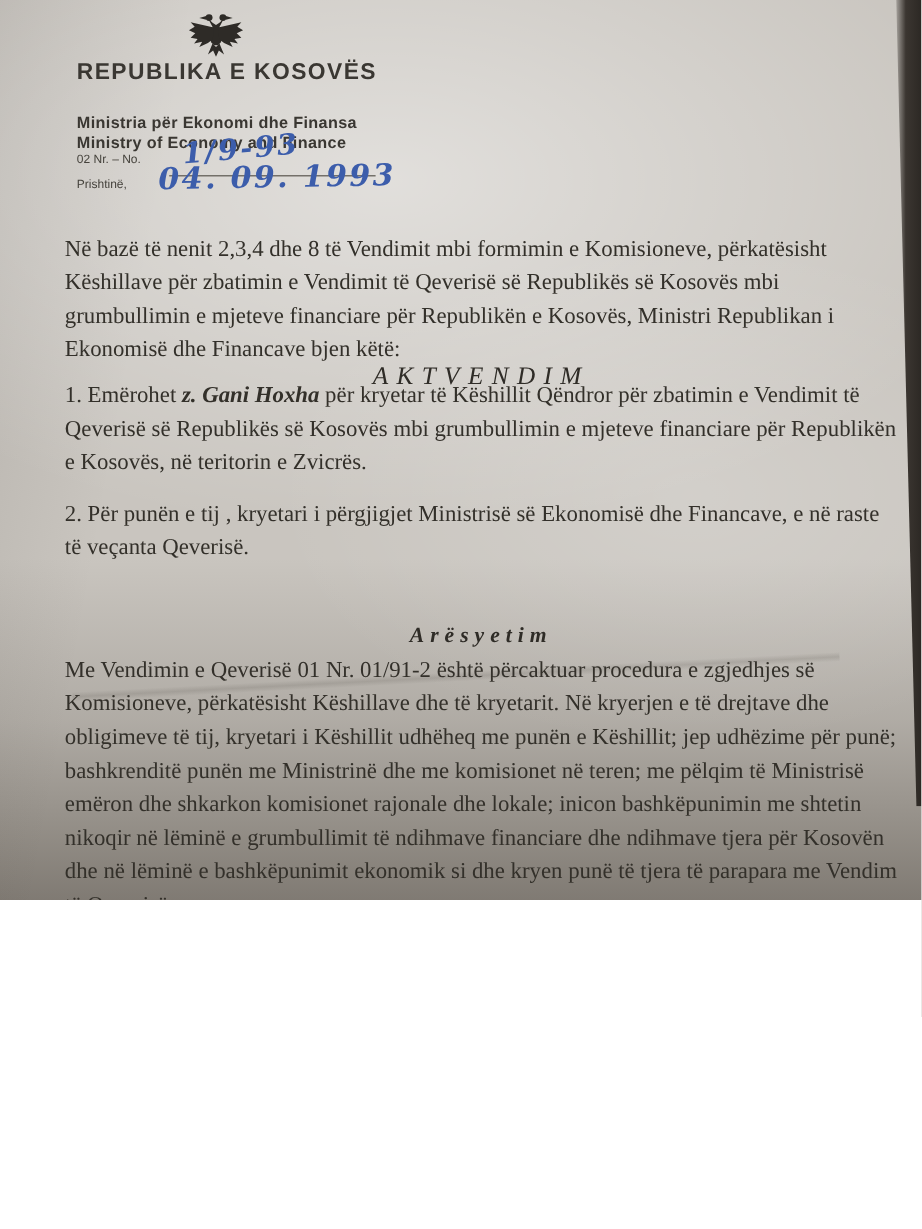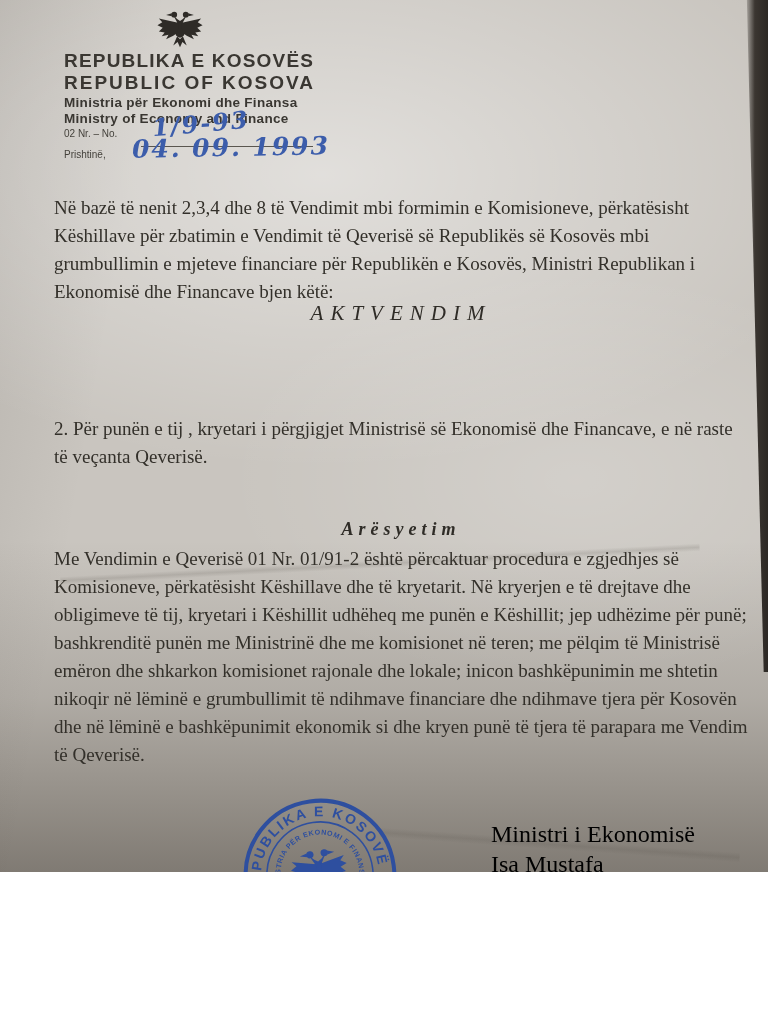--- a/index.html
+++ b/index.html
@@ -1,18 +1,18 @@
 <!DOCTYPE html>
 <html><head>
 <meta charset="utf-8">
 <style>
   html,body { margin:0; padding:0; }
   .viewport {
     position: relative;
-    width: 768px; height: 872px;
+    width: 768px; height: 750px;
     overflow: hidden;
     background: #c9c5bf;
     font-family: "Liberation Serif", serif;
   }
   
   .paper-light {
     position:absolute; inset:0; pointer-events:none;
     background:
       radial-gradient(ellipse 760px 420px at 42% 20%, rgba(255,255,255,0.45), rgba(255,255,255,0) 70%),
       radial-gradient(ellipse 500px 300px at 75% 55%, rgba(255,255,255,0.18), rgba(255,255,255,0) 70%),
@@ -86,35 +86,37 @@
 
   <div class="paper-light"></div>
   <div class="crease c1"></div>
   <div class="crease c2"></div>
 
   <svg class="abs" style="left:156px; top:9px;" width="48" height="44" viewBox="0 0 100 90">
     <use href="#eagle" fill="#2e2b27"></use>
   </svg>
 
   <div class="abs sans lh-big" style="left:64px; top:50px;">REPUBLIKA E KOSOVËS</div>
-  <div class="abs sans lh-big" style="left:64px; top:72px; letter-spacing:2px;">REPUBLIC OF KOSOVA</div>
   <div class="abs sans lh-small" style="left:64px; top:95px;">Ministria për Ekonomi dhe Finansa</div>
   <div class="abs sans lh-small" style="left:64px; top:111px;">Ministry of Economy and Finance</div>
 
   <div class="abs sans lh-field" style="left:64px; top:128px;">02 Nr. – No.</div>
   <div class="abs num-line" style="left:141px; top:112px; width:172px; height:34px;"></div>
   <div class="abs hand" style="left:152px; top:109px; font-size:24px; letter-spacing:2px; transform:rotate(-5deg);">1/9-93</div>
 
   <div class="abs sans lh-field" style="left:64px; top:149px;text-align:center;">Prishtinë,</div>
   <div class="abs hand" style="left:132px; top:133px; font-size:25px; letter-spacing:2px; transform:rotate(-1deg);">04. 09. 1993</div>
 
   <div class="abs body-col" style="top:194px;">Në bazë të nenit 2,3,4 dhe 8 të Vendimit mbi formimin e Komisioneve, përkatësisht Këshillave për zbatimin e Vendimit të Qeverisë së Republikës së Kosovës mbi grumbullimin e mjeteve financiare për Republikën e Kosovës, Ministri Republikan i Ekonomisë dhe Financave bjen këtë:</div>
 
   <div class="abs body-col doc-title" style="top:299px;">AKTVENDIM</div>
 
+  <p class="abs body-col" style="top:316px; margin:0;">
+    <span>1. Emërohet </span><span class="bi">z. Gani Hoxha</span><span> për kryetar të Këshillit Qëndror për zbatimin e Vendimit të Qeverisë së Republikës së Kosovës mbi grumbullimin e mjeteve financiare për Republikën e Kosovës, në teritorin e Zvicrës.</span>
+  </p>
 
   <div class="abs body-col" style="top:415px;">2. Për punën e tij , kryetari i përgjigjet Ministrisë së Ekonomisë dhe Financave, e në raste të veçanta Qeverisë.</div>
 
   <div class="abs body-col doc-subtitle" style="top:503px;">Arësyetim</div>
 
   <div class="abs body-col" style="top:545px;">Me Vendimin e Qeverisë 01 Nr. 01/91-2 është përcaktuar procedura e zgjedhjes së Komisioneve, përkatësisht Këshillave dhe të kryetarit. Në kryerjen e të drejtave dhe obligimeve të tij, kryetari i Këshillit udhëheq me punën e Këshillit; jep udhëzime për punë; bashkrenditë punën me Ministrinë dhe me komisionet në teren; me pëlqim të Ministrisë emëron dhe shkarkon komisionet rajonale dhe lokale; inicon bashkëpunimin me shtetin nikoqir në lëminë e grumbullimit të ndihmave financiare dhe ndihmave tjera për Kosovën dhe në lëminë e bashkëpunimit ekonomik si dhe kryen punë të tjera të parapara me Vendim të Qeverisë.</div>
 
   <div class="abs stamp-wrap" style="left:238px; top:793px; width:164px; height:164px;">
     <svg width="164" height="164" viewBox="0 0 170 170">
       <defs>

